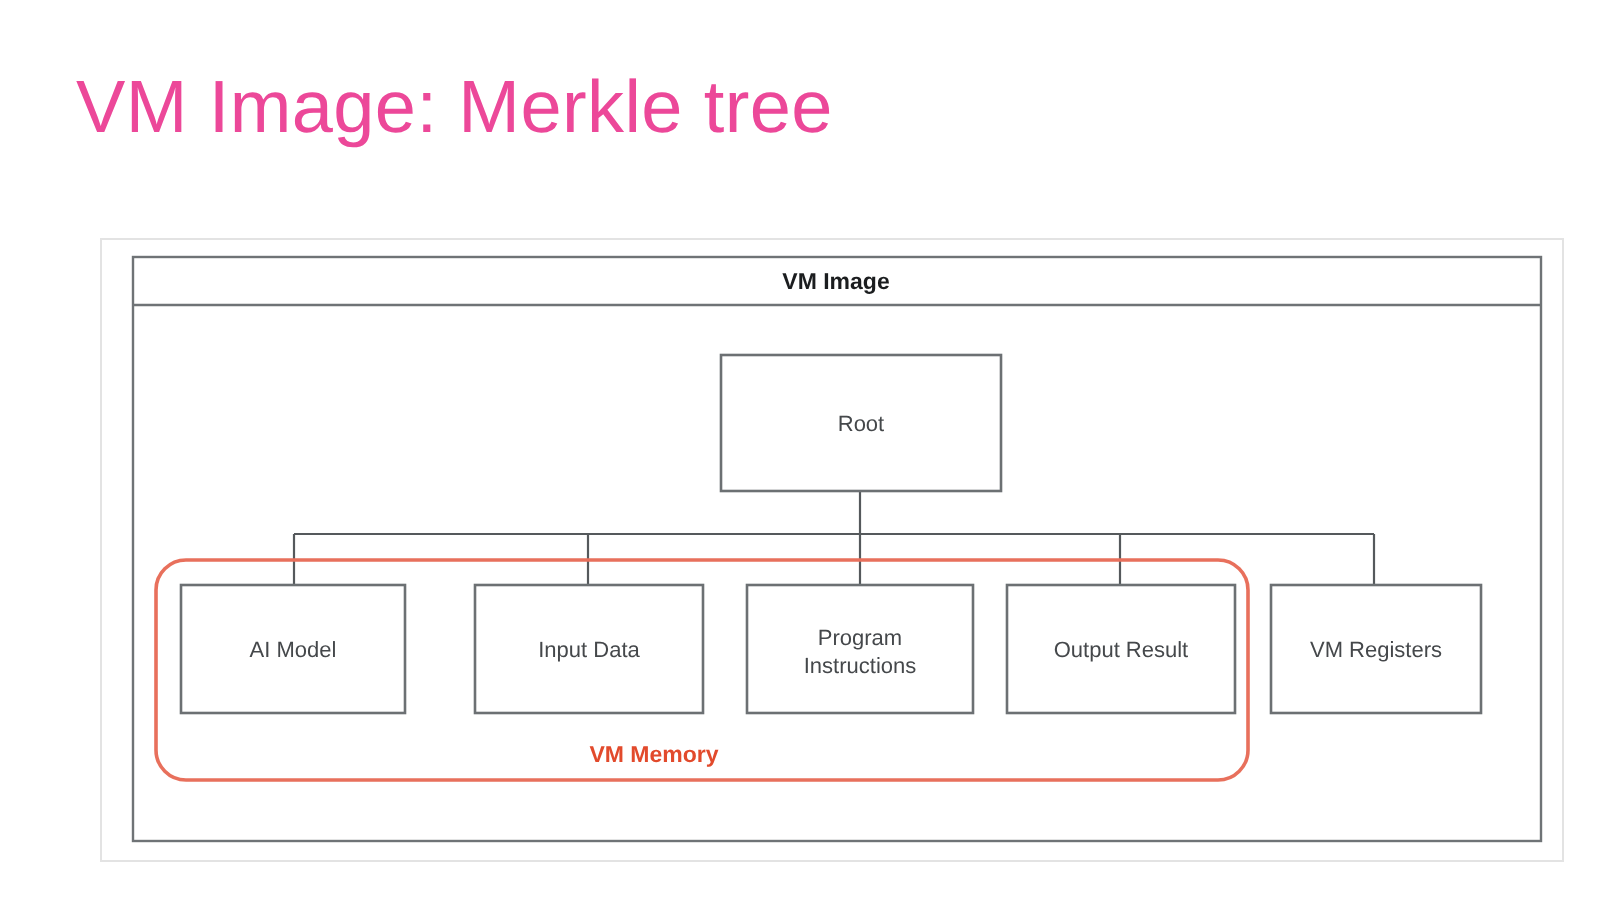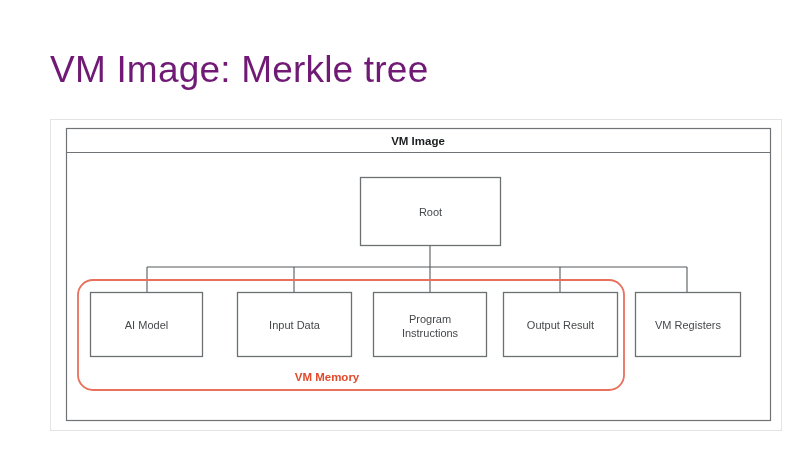--- a/index.html
+++ b/index.html
@@ -2,23 +2,23 @@
 <html><head>
 <meta charset="utf-8">
 <style>
   html,body{margin:0;padding:0;}
   body{
     width:800px;height:451px;background:#ffffff;
     font-family:"Liberation Sans",sans-serif;
     overflow:hidden;position:relative;
   }
   #slide-title{
-    position:absolute;left:50px;top:33px;
-    font-size:37px;font-weight:400;color:#701a75;
-    letter-spacing:0.2px;white-space:nowrap;margin-top:16px;
+    position:absolute;left:38px;top:33px;
+    font-size:37px;font-weight:400;color:#ec4899;
+    letter-spacing:0.2px;white-space:nowrap;
   }
   #diagram-wrap{
     position:absolute;left:50px;top:119px;width:624px;height:312px;
   }
   svg{display:block;}
   .node-label{
     font-family:"Liberation Sans",sans-serif;
     font-size:11px;fill:#45484b;text-anchor:middle;
   }
   .frame-title{

